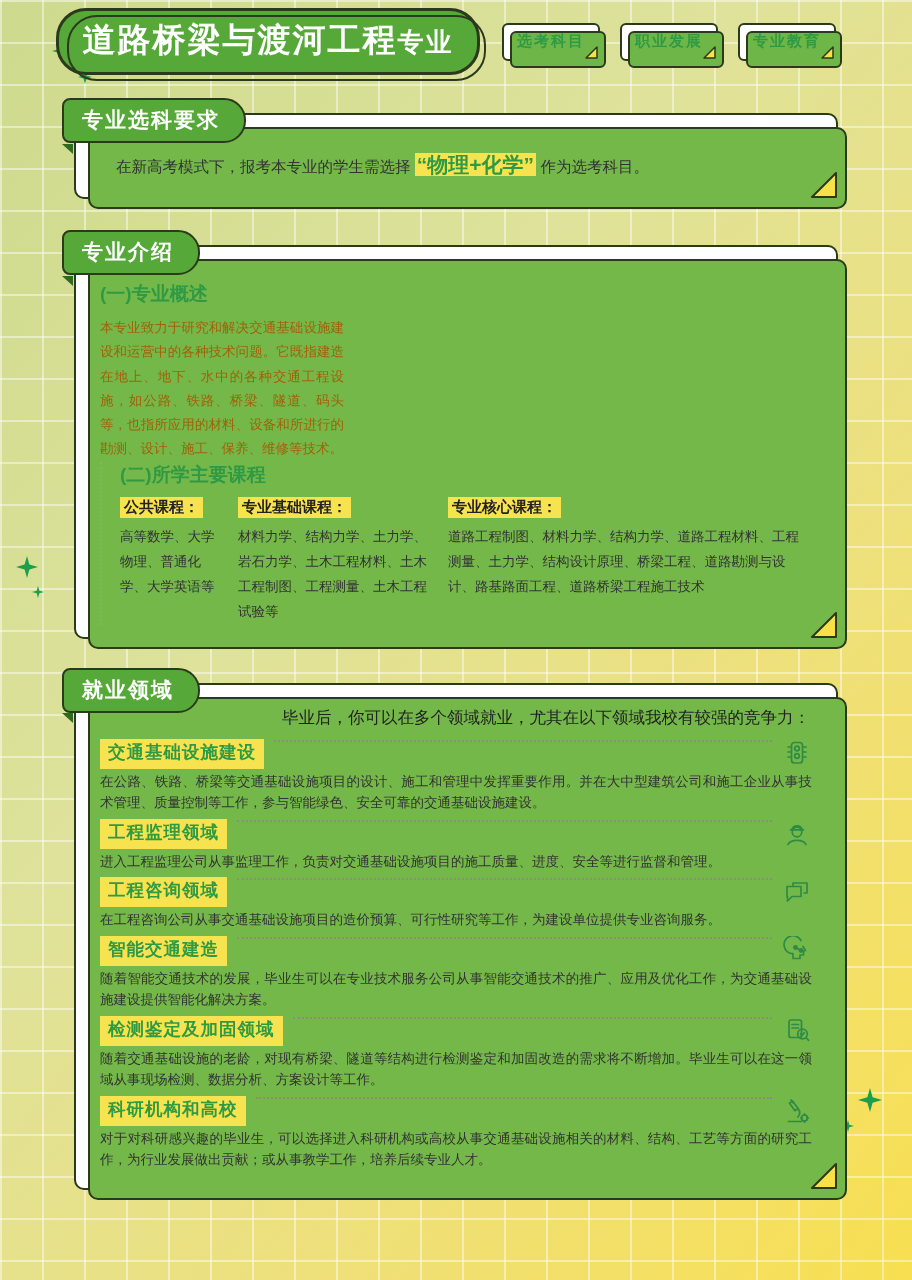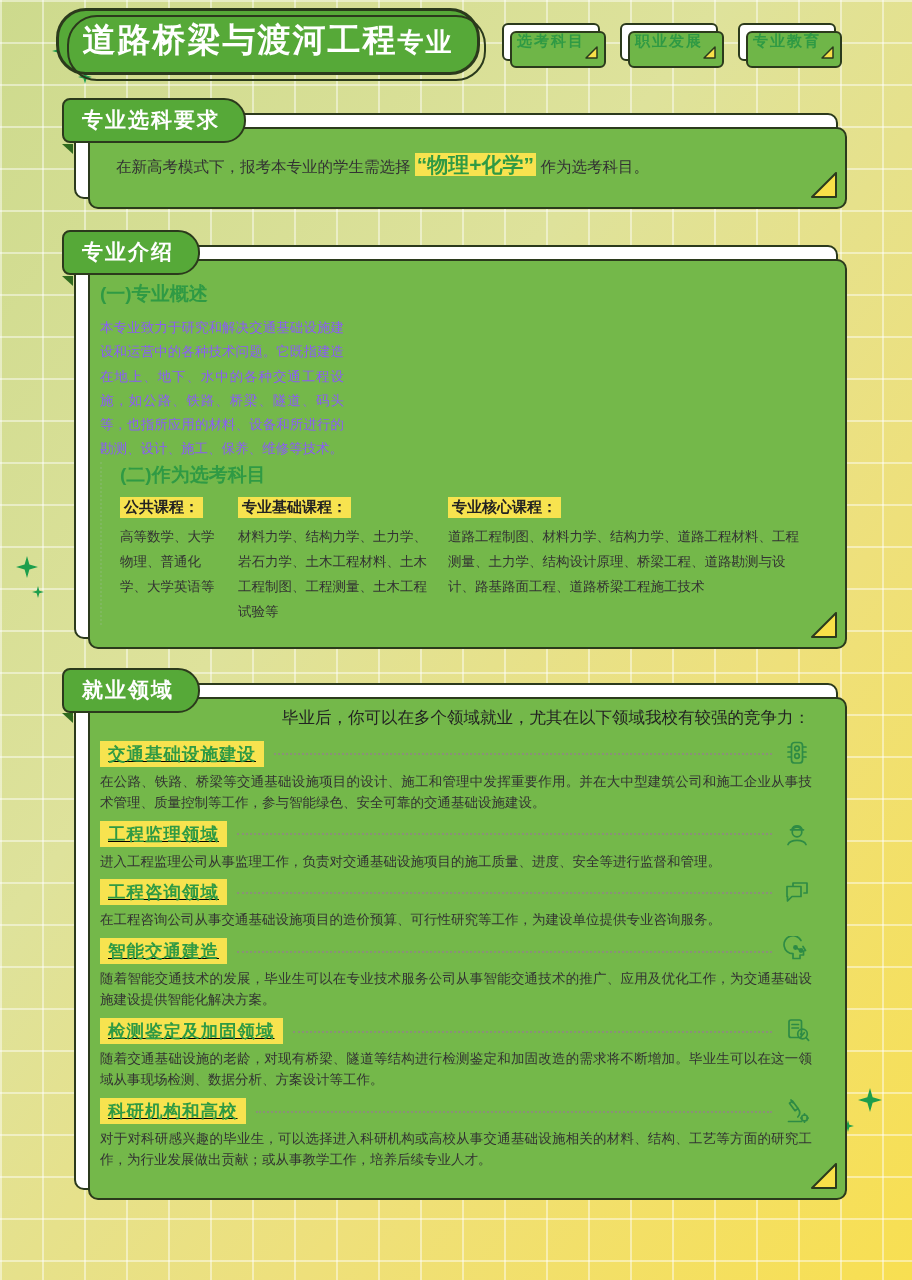--- a/index.html
+++ b/index.html
@@ -54,31 +54,31 @@
   .card-select{ margin-top:38px; }
   .sec1-text{ margin:22px 4px 6px 16px; font-size:15.5px; color:#333; }
   .hl-big{ background:#f7e34f; color:#2f9a44; font-weight:bold; font-size:21px; padding:0 2px; }
 
   
   .card-intro{ margin-top:46px; }
   .intro-cols{ display:flex; margin-top:20px;flex-direction:column; }
   .col-overview{ width:262px; padding-right:18px; }
   .col-courses{ flex:1; border-left:2px dotted #7fb95e; padding-left:18px; }
   .sub-heading{ color:#2f9a44; font-size:19px; font-weight:bold; margin-bottom:9px; }
-  .overview-text{ font-size:13.5px; line-height:1.8; color:#8b5cf6; text-align:justify; }
+  .overview-text{ font-size:13.5px; line-height:1.8; color:#a16207; text-align:justify; }
   .course-cols{ display:flex; gap:14px; margin-top:6px; }
   .course-col .label{ display:inline-block; background:#f7e34f; font-weight:bold; font-size:15px; color:#222; padding:1px 4px; margin-bottom:7px; }
   .course-col .content{ font-size:13.5px; line-height:1.85; color:#333; }
   .cc1{ width:104px; } .cc2{ width:196px; } .cc3{ flex:1; }
 
   
   .card-emp{ margin-top:44px; }
   .emp-intro{ margin:2px 0 10px 182px; font-size:16.5px; color:#222; padding-top:6px; }
   .field{ margin-bottom:5px; }
-  .field-head{ display:flex; align-items:center; gap:10px;text-decoration:underline; }
+  .field-head{ display:flex; gap:10px; }
   .field-name{ background:#f7e34f; color:#2f9a44; font-weight:bold; font-size:17.5px; padding:1px 8px; letter-spacing:1px; white-space:nowrap; }
   .leader{ flex:1; border-bottom:2.5px dotted #8a9078; height:3px; }
   .field-icon{ width:30px; height:30px; flex:0 0 auto; }
   .field-desc{ font-size:13.5px; line-height:1.55; color:#333; margin-top:3px; text-align:justify; }
 
   .icon-stroke{ stroke:#2e8b45; fill:none; stroke-width:1.7; stroke-linecap:round; stroke-linejoin:round; }
 </style>
 </head>
 <body>
 
@@ -133,21 +133,21 @@
     </section>
 
     <section class="card card-intro">
       <div class="tab"><span>专业介绍</span></div>
       <div class="intro-cols">
         <div class="col-overview">
           <div class="sub-heading">(一)专业概述</div>
           <p class="overview-text">本专业致力于研究和解决交通基础设施建设和运营中的各种技术问题。它既指建造在地上、地下、水中的各种交通工程设施，如公路、铁路、桥梁、隧道、码头等，也指所应用的材料、设备和所进行的勘测、设计、施工、保养、维修等技术。</p>
         </div>
         <div class="col-courses">
-          <div class="sub-heading">(二)作为选考科目</div>
+          <div class="sub-heading">(二)所学主要课程</div>
           <div class="course-cols">
             <div class="course-col cc1">
               <span class="label">公共课程：</span>
               <div class="content">高等数学、大学物理、普通化学、大学英语等</div>
             </div>
             <div class="course-col cc2">
               <span class="label">专业基础课程：</span>
               <div class="content">材料力学、结构力学、土力学、岩石力学、土木工程材料、土木工程制图、工程测量、土木工程试验等</div>
             </div>
             <div class="course-col cc3">

